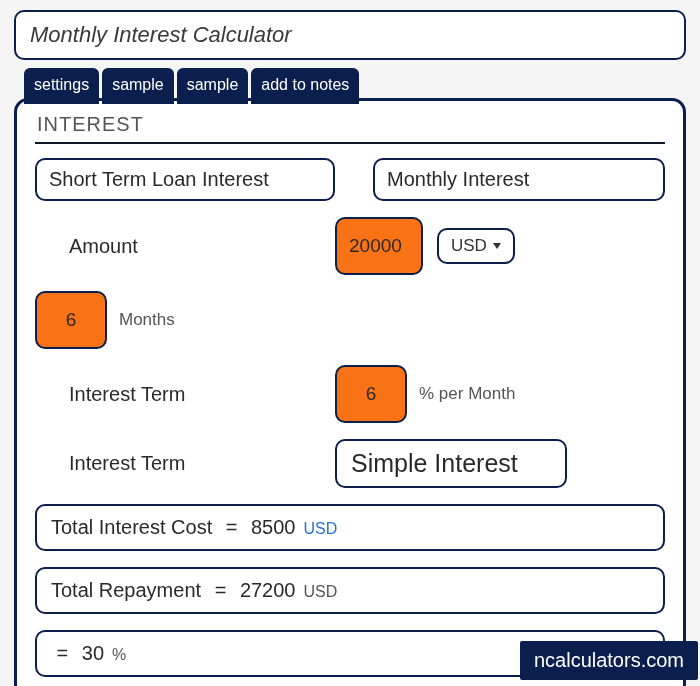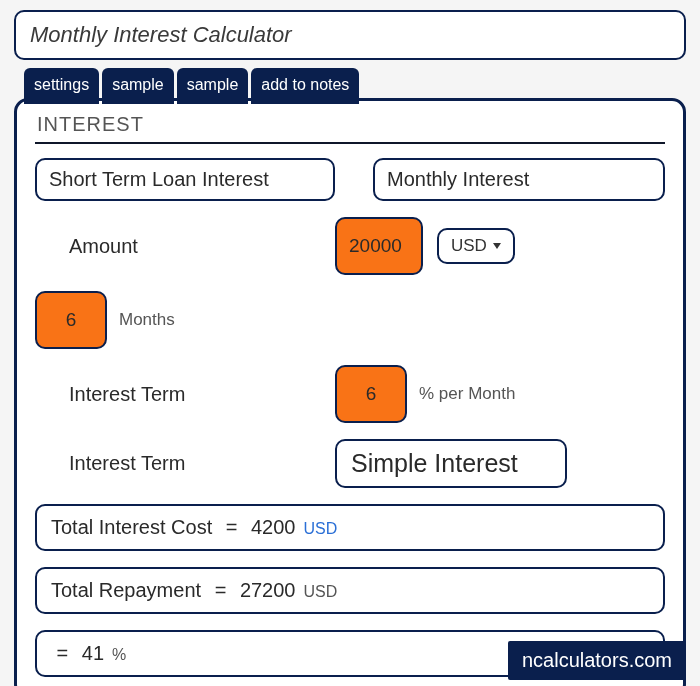--- a/index.html
+++ b/index.html
@@ -126,21 +126,21 @@
     display: flex;
     align-items: baseline;
     gap: 8px;
     color: #2a2a2a;
     text-align: right;
   }
   .result-unit { font-size: 16px; color: #555; }
   .result-unit.link { color: #2a6fd6; cursor: pointer; }
   .brand-badge {
     position: absolute;
-    right: 14px;
+    right: 2px;
     bottom: 6px;
     background: #0a1f4d;
     color: #fff;
     padding: 8px 14px;
     font-size: 20px;
     border-radius: 2px;
   }
 </style>
 </head>
 <body>
@@ -184,31 +184,31 @@
   </div>
 
   <div class="form-row">
     <div class="form-label">Interest Term</div>
     <div class="select-box">Simple Interest</div>
   </div>
 
   <div class="result-box">
     <span>Total Interest Cost</span>
     <span>&nbsp;=&nbsp;</span>
-    <span>4200</span>
+    <span>8500</span>
     <span class="result-unit link">USD</span>
   </div>
 
   <div class="result-box">
     <span>Total Repayment</span>
     <span>&nbsp;=&nbsp;</span>
     <span>27200</span>
     <span class="result-unit">USD</span>
   </div>
 
   <div class="result-box">
     <span>&nbsp;=&nbsp;</span>
-    <span>41</span>
+    <span>30</span>
     <span class="result-unit">%</span>
   </div>
 </div>
 
 <div class="brand-badge">ncalculators.com</div>
 
 </body></html>

